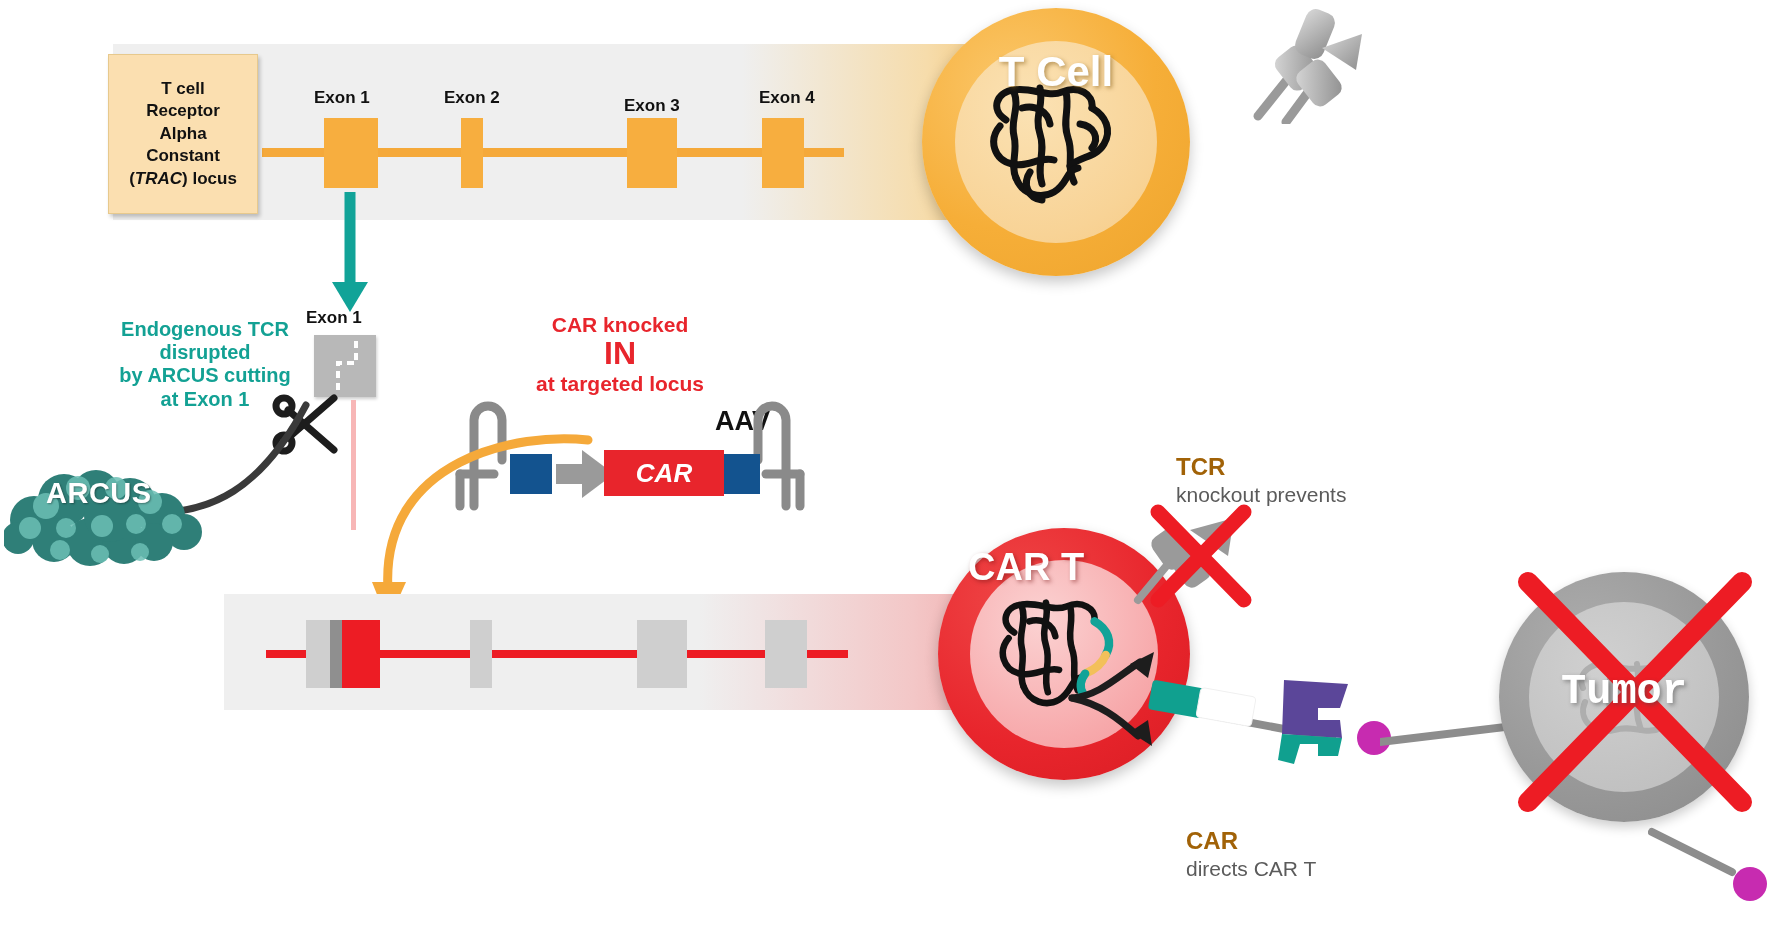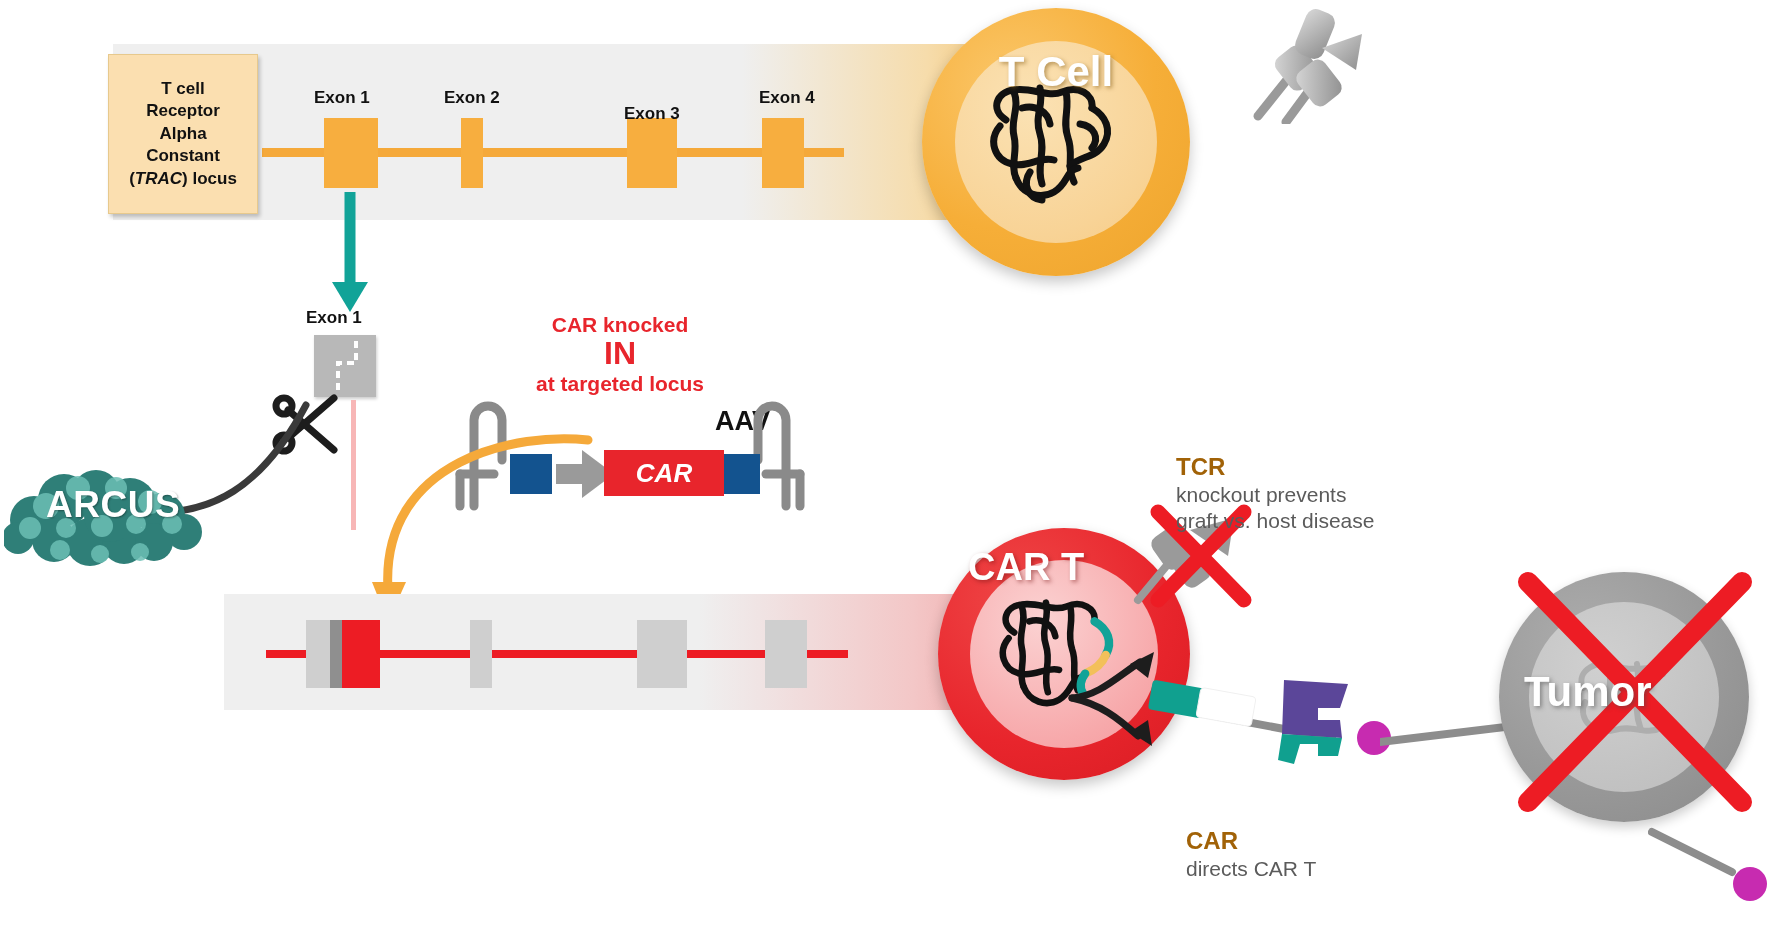--- a/index.html
+++ b/index.html
@@ -32,22 +32,22 @@
 
   
   #teal-arrow{left:322px;top:192px;width:56px;height:122px;}
   #teal-text{left:60px;top:318px;width:290px;text-align:center;color:#13a194;
      font-weight:bold;font-size:20px;line-height:1.16;}
   #exon1b-lbl{left:306px;top:308px;font-weight:bold;font-size:17px;color:#111;}
   #exon1-block{left:314px;top:335px;width:62px;height:62px;background:#b8b8b8;
      box-shadow:1px 2px 3px rgba(0,0,0,.2);}
   #scissors{left:272px;top:390px;width:70px;height:70px;}
   #arcus-blob{left:4px;top:458px;width:210px;height:110px;}
-  #arcus-label{left:46px;top:477px;color:#fff;font-size:37px;font-weight:bold;
-     letter-spacing:.5px;text-shadow:1px 1px 2px rgba(0,0,0,.35);z-index:4;margin-top:7px;}
+  #arcus-label{left:46px;top:477px;color:#fff;font-size:29px;font-weight:bold;
+     letter-spacing:.5px;text-shadow:1px 1px 2px rgba(0,0,0,.35);z-index:4;}
   #arcus-curve{left:150px;top:395px;width:200px;height:130px;}
 
   
   #car-in-text{left:490px;top:312px;width:260px;text-align:center;color:#e8252c;
      font-weight:bold;font-size:21px;line-height:1.2;}
   #car-in-text .big{font-size:32px;display:block;line-height:1.05;}
   #aav-lbl{left:715px;top:406px;font-weight:bold;font-size:27px;color:#111;}
   #aav-wrap{left:452px;top:398px;width:356px;height:118px;}
   #pink-line{left:351px;top:400px;width:5px;height:130px;background:#f7b6b6;}
   #orange-curve{left:370px;top:430px;width:225px;height:195px;}
@@ -70,22 +70,22 @@
   
   .callout{position:absolute;color:#5b5b5b;font-size:21px;line-height:1.25;}
   .callout b{color:#a16207;font-size:24px;display:block;}
 
   
   #tumor{left:1499px;top:572px;width:250px;height:250px;border-radius:50%;
      background:radial-gradient(circle at 35% 30%,#adadad 0%,#999 55%,#8a8a8a 100%);
      box-shadow:0 5px 12px rgba(0,0,0,.2);}
   #tumor-inner{left:30px;top:30px;width:190px;height:190px;border-radius:50%;
      background:radial-gradient(circle at 38% 32%,#d0d0d0 0%,#c2c2c2 70%,#bcbcbc 100%);}
-  #tumor-label{left:1524px;top:668px;width:200px;color:#fff;
-     font-size:42px;font-weight:bold;text-shadow:2px 2px 4px rgba(70,70,70,.5);z-index:6;}
+  #tumor-label{left:1524px;top:668px;width:200px;text-align:center;color:#fff;
+     font-size:42px;font-weight:bold;text-shadow:2px 2px 4px rgba(70,70,70,.5);z-index:6;font-family:Liberation Mono, monospace;}
 </style>
 </head>
 <body>
 
 <div id="stage">
 
   <div class="abs" id="top-track"></div>
   <div class="abs" id="top-line"></div>
 
   <div class="abs" id="trac-box">
@@ -98,21 +98,21 @@
     </div>
   </div>
 
   <div class="exon-top" style="left:324px;top:118px;width:54px;height:70px;"></div>
   <div class="exon-top" style="left:461px;top:118px;width:22px;height:70px;"></div>
   <div class="exon-top" style="left:627px;top:118px;width:50px;height:70px;"></div>
   <div class="exon-top" style="left:762px;top:118px;width:42px;height:70px;"></div>
 
   <div class="exon-lbl" style="left:314px;top:88px;">Exon 1</div>
   <div class="exon-lbl" style="left:444px;top:88px;">Exon 2</div>
-  <div class="exon-lbl" style="left:624px;top:104px;text-align:center;">Exon 3</div>
+  <div class="exon-lbl" style="left:624px;top:96px;text-align:center;">Exon 3</div>
   <div class="exon-lbl" style="left:759px;top:88px;">Exon 4</div>
 
   <div class="abs" id="tcell">
     <div class="abs" id="tcell-inner"></div>
     <svg class="abs" style="left:48px;top:60px;" width="170" height="150" viewBox="0 0 170 150">
       <g fill="none" stroke="#111" stroke-width="7" stroke-linecap="round" stroke-linejoin="round">
         <path d="M36 52 C20 42 26 24 44 22 C62 19 78 30 92 24 C108 17 124 26 122 40"></path>
         <path d="M30 58 C18 72 24 92 42 96 C58 100 70 88 84 92"></path>
         <path d="M44 24 C50 40 40 52 44 68 C48 84 40 96 46 110"></path>
         <path d="M70 20 C74 38 64 48 70 66 C76 84 66 98 72 116"></path>
@@ -146,20 +146,26 @@
     </g>
   </svg>
 
   <svg class="abs" id="teal-arrow" viewBox="0 0 56 122">
     <g stroke="#11a398" stroke-width="11" fill="none">
       <line x1="28" y1="0" x2="28" y2="96"></line>
     </g>
     <polygon points="28,120 10,90 46,90" fill="#11a398"></polygon>
   </svg>
 
+  <div class="abs" id="teal-text">
+    <div>Endogenous TCR</div>
+    <div>disrupted</div>
+    <div>by ARCUS cutting</div>
+    <div>at Exon 1</div>
+  </div>
 
   <div class="abs" id="exon1b-lbl">Exon 1</div>
   <div class="abs" id="exon1-block">
     <svg width="62" height="62" viewBox="0 0 62 62">
       <path d="M42 6 L42 28 L24 28 L24 56" fill="none" stroke="#fff" stroke-width="4" stroke-dasharray="7 5"></path>
     </svg>
   </div>
 
   <svg class="abs" id="scissors" viewBox="0 0 70 70">
     <g stroke="#1d1d1d" stroke-width="7" fill="none" stroke-linecap="round">
@@ -311,21 +317,20 @@
     <circle cx="232" cy="78" r="17" fill="#c72bb0"></circle>
   </svg>
 
   <svg class="abs" style="left:1380px;top:700px;" width="160" height="80" viewBox="0 0 160 80">
     <line x1="0" y1="42" x2="150" y2="24" stroke="#8d8d8d" stroke-width="8" stroke-linecap="round"></line>
   </svg>
 
   <div class="callout" style="left:1176px;top:452px;width:300px;">
     <b>TCR</b>
     <div>knockout prevents</div>
-    <div>graft vs. host disease</div>
   </div>
 
   <div class="callout" style="left:1186px;top:826px;width:280px;">
     <b>CAR</b>
     <div>directs CAR T</div>
   </div>
 
   <div class="abs" id="tumor">
     <div class="abs" id="tumor-inner">
       <svg class="abs" style="left:36px;top:42px;" width="120" height="110" viewBox="0 0 120 110">

